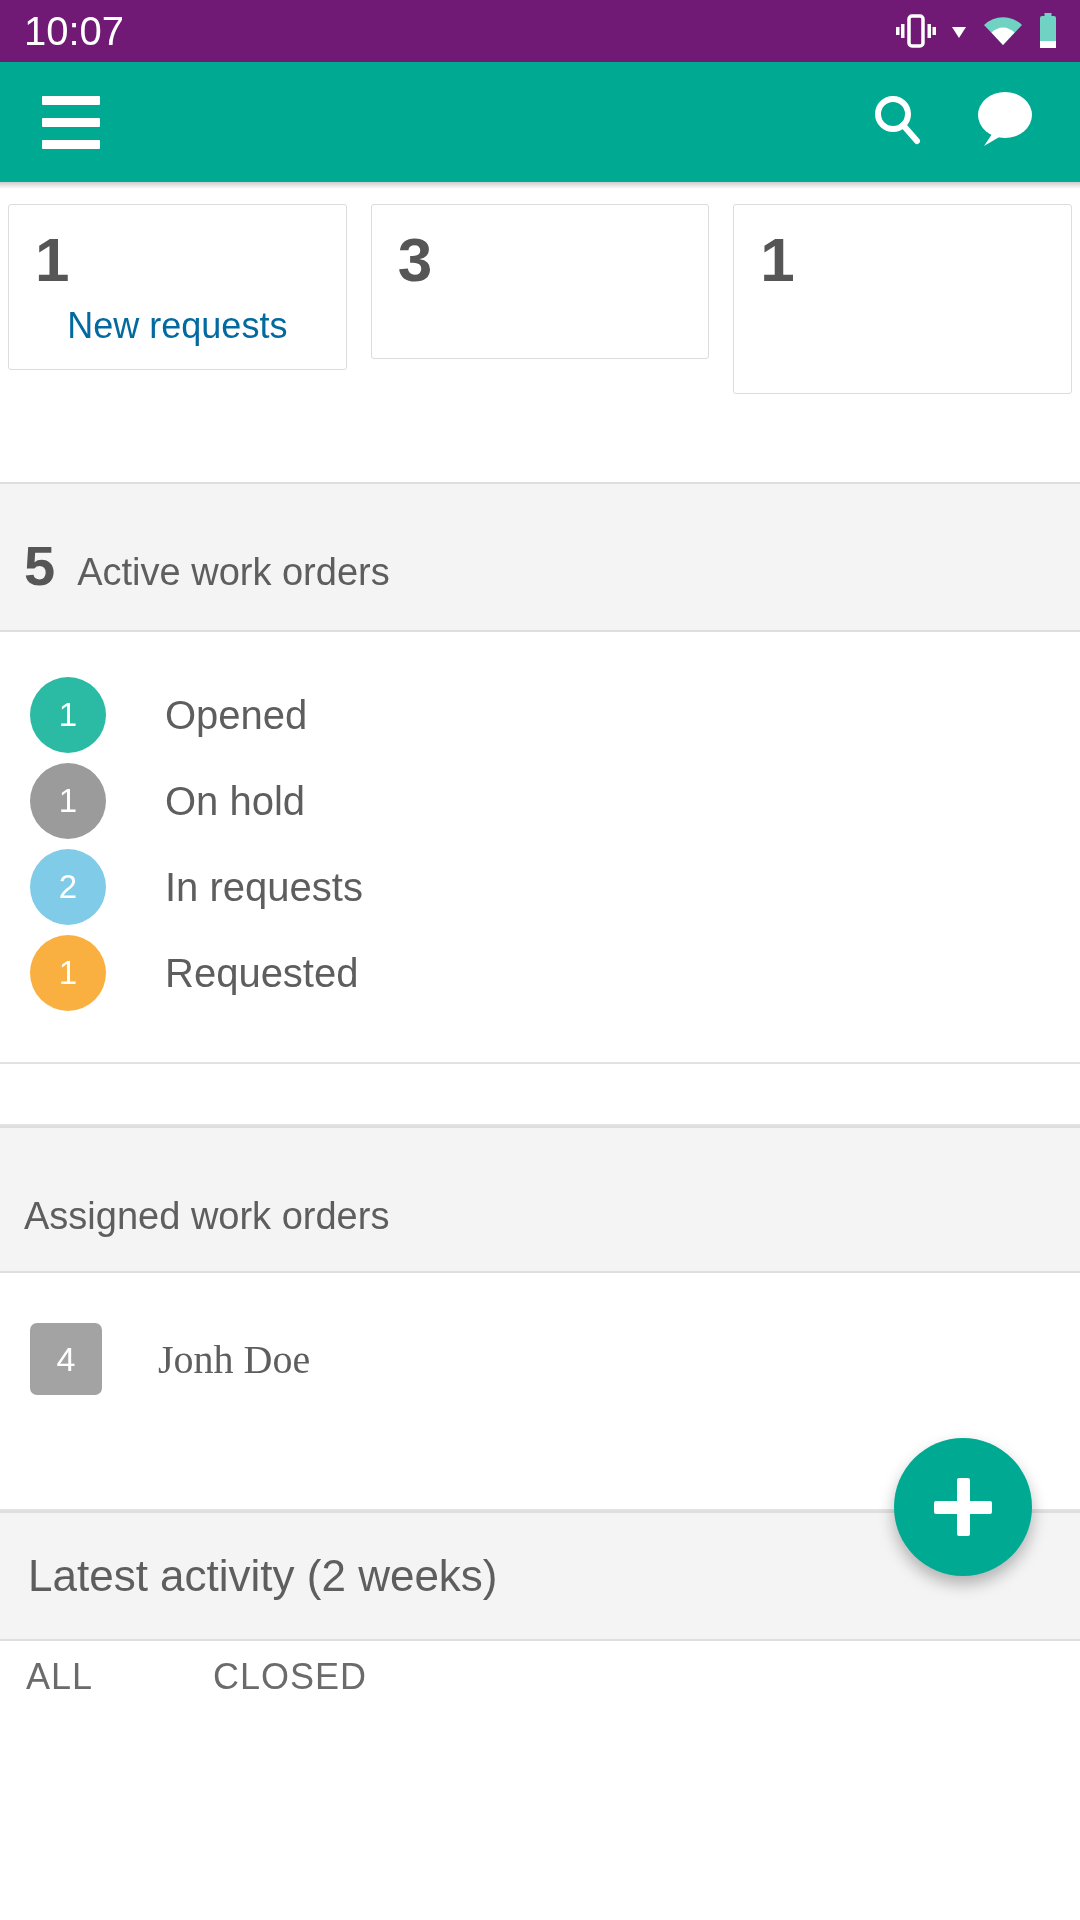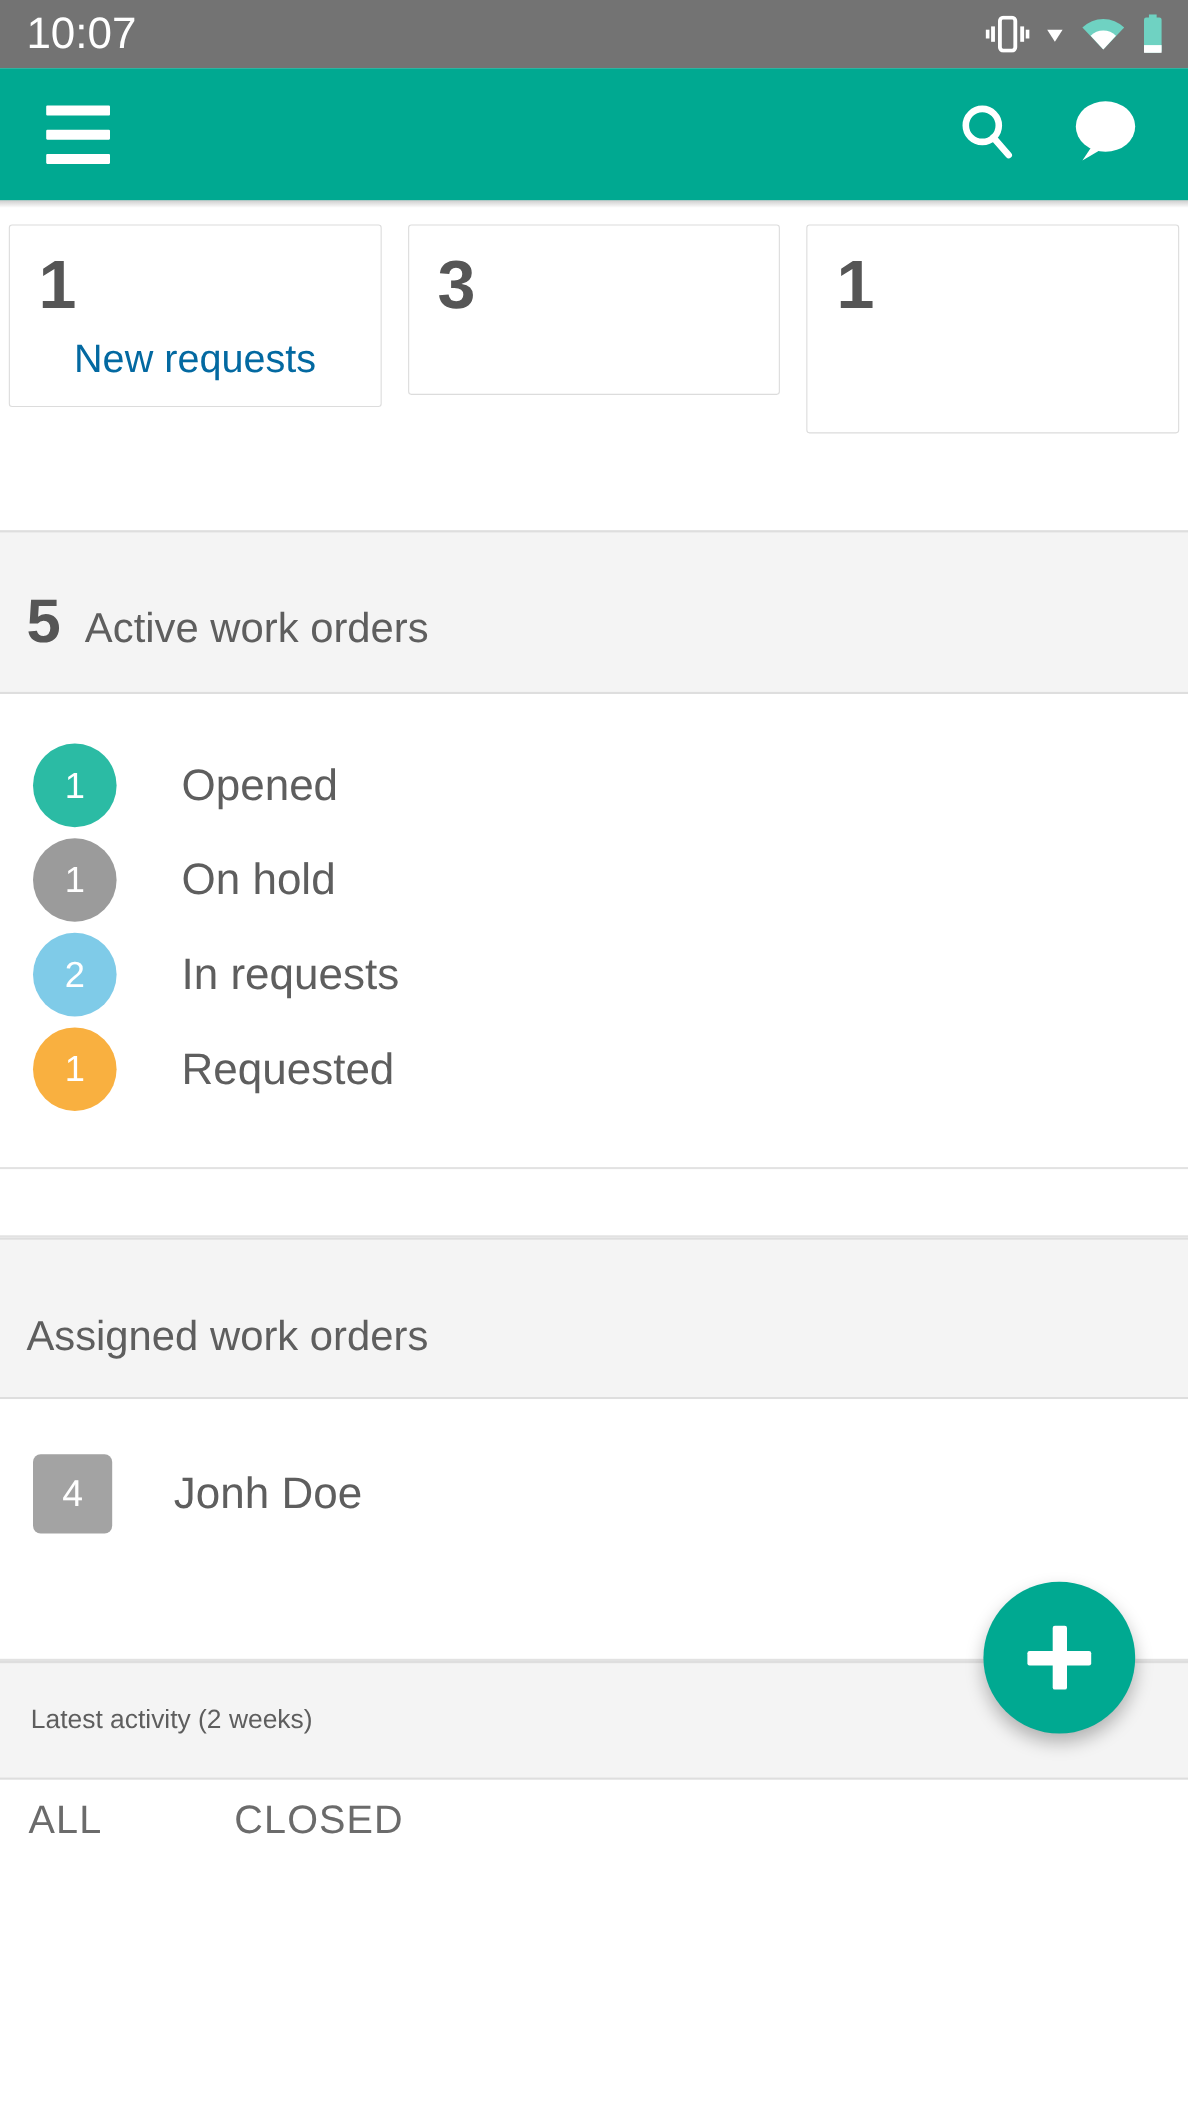--- a/index.html
+++ b/index.html
@@ -7,21 +7,21 @@
   body {
     font-family:"Liberation Sans", sans-serif;
     background:#ffffff;
     overflow:hidden;
     position:relative;
   }
 
   
   .statusbar{
     height:62px;
-    background:#737373;
+    background:#701a75;
     display:flex;
     align-items:center;
     justify-content:space-between;
     padding:0 22px 0 24px;
   }
   .clock{
     color:#ffffff;
     font-size:40px;
     letter-spacing:0px;
     line-height:1;
@@ -177,31 +177,32 @@
     display:flex;
     align-items:center;
     justify-content:center;
     font-size:34px;
     flex:0 0 auto;
   }
   .assigned-name{
     margin-left:56px;
     font-size:40px;
     color:#5e5e5e;
+    font-family:Liberation Serif, serif;
   }
 
   
   .activity-head{
     background:#f4f4f4;
     border-top:2px solid #dedede;
     border-bottom:2px solid #dedede;
     padding:38px 28px;
   }
   .activity-head .txt{
-    font-size:24px;
+    font-size:44px;
     color:#5e5e5e;
   }
 
   
   .bottom-tabs{
     display:flex;
     gap:120px;
     padding:15px 26px 0 26px;
     background:#ffffff;
   }

